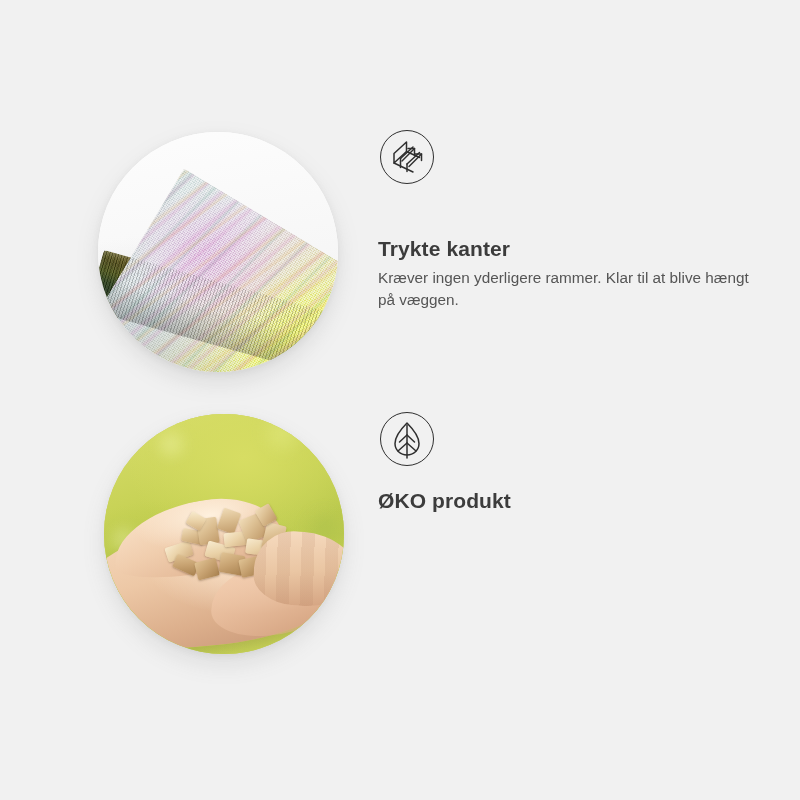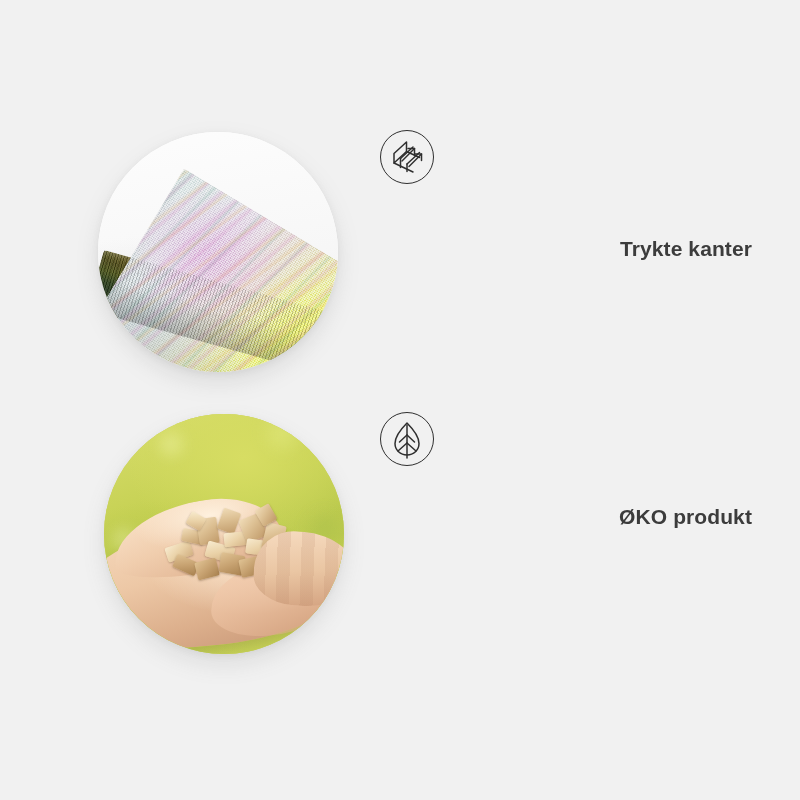--- a/index.html
+++ b/index.html
@@ -16,21 +16,20 @@
     position: relative;
     -webkit-font-smoothing: antialiased;
   }
 
   .page {
     position: absolute;
     inset: 0;
     width: 800px;
     height: 800px;
     background: #f1f1f1;
-    text-align: right;
   }
 
   
   .feature {
     position: absolute;
     left: 0;
     width: 800px;
   }
   #feature-0 { top: 118px; height: 270px; }
   #feature-1 { top: 400px; height: 270px; }
@@ -264,21 +263,21 @@
   #feature-1 .icon-circle { top: 12px; }
   .icon-circle svg { display: block; }
 
   
   .text-col {
     position: absolute;
     left: 378px;
     width: 374px;
   }
   #feature-0 .text-col { top: 118px; }
-  #feature-1 .text-col { top: 104px; }
+  #feature-1 .text-col { top: 88px; }
 
   .feature-title {
     margin: 0 0 6px 0;
     font-size: 21px;
     font-weight: 600;
     line-height: 1.2;
     color: #3c3c3c;
     letter-spacing: 0.1px;
   }
   .feature-desc {
@@ -320,20 +319,21 @@
         <path d="M21 30 L33.5 17.5"></path>
         <path d="M27 17.5 L33.5 17.5 L33.5 24"></path>
 
         <path d="M28 35.5 L40.5 23"></path>
         <path d="M34 23 L40.5 23 L40.5 29.5"></path>
       </svg>
     </div>
 
     <div class="text-col">
       <h3 class="feature-title">Trykte kanter</h3>
+      <p class="feature-desc">Kræver ingen yderligere rammer.  Klar til at blive hængt på væggen.</p>
     </div>
   </section>
 
   <section class="feature" id="feature-1">
 
     <div class="media" id="media-1">
       <div class="eco-scene">
         <div class="eco-blur"></div>
         <div class="hand-lower"></div>
         <div class="hand-upper"></div>

